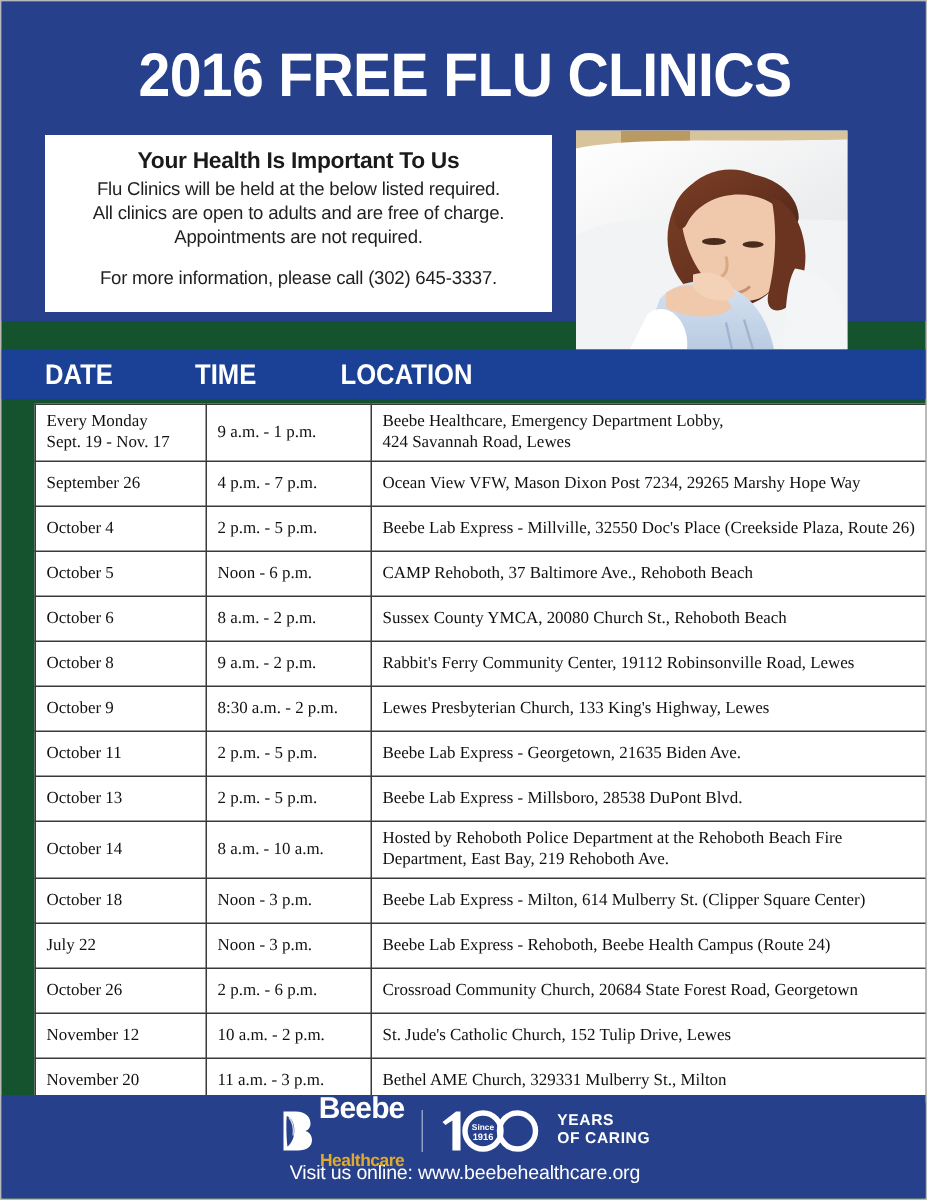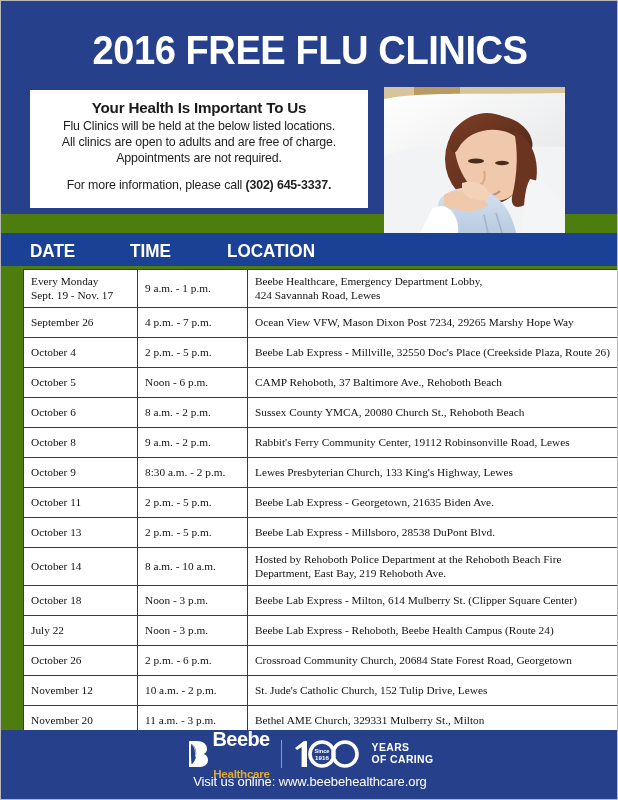--- a/index.html
+++ b/index.html
@@ -11,21 +11,21 @@
     width: 618px;
     height: 800px;
     font-family: "Liberation Sans", sans-serif;
     overflow: hidden;
     position: relative;
   }
   .page {
     position: relative;
     width: 618px;
     height: 800px;
-    background: #4d7c0f;
+    background: #14532d;
     box-sizing: border-box;
     border: 1px solid #b9b9b9;
     overflow: hidden;
   }
 
   
   .header-band {
     position: absolute;
     left: 0; top: 0;
     width: 618px;
@@ -73,21 +73,21 @@
     letter-spacing: -0.15px;
     white-space: nowrap;
   }
   .info-spacer { height: 11px; }
   .info-contact {
     font-size: 12.4px;
     color: #1f1f1f;
     letter-spacing: -0.15px;
     white-space: nowrap;
   }
-  .info-contact b { font-weight: bold; }
+  .info-contact b { font-weight: normal; }
 
   
   .photo {
     position: absolute;
     left: 383px;
     top: 86px;
     width: 181px;
     height: 146px;
     overflow: hidden;
     background: #efe7dd;
@@ -234,21 +234,21 @@
 <body>
 
 <div class="page">
 
   <div class="header-band"></div>
 
   <div class="flyer-title">2016 FREE FLU CLINICS</div>
 
   <div class="info-box">
     <div class="info-title">Your Health Is Important To Us</div>
-    <div class="info-line">Flu Clinics will be held at the below listed locations.</div>
+    <div class="info-line">Flu Clinics will be held at the below listed required.</div>
     <div class="info-line">All clinics are open to adults and are free of charge.</div>
     <div class="info-line">Appointments are not required.</div>
     <div class="info-spacer"></div>
     <div class="info-contact">
       <span>For more information, please call </span><b>(302) 645-3337.</b>
     </div>
   </div>
 
   <div class="photo">
     <svg width="181" height="146" viewBox="0 0 181 146">

